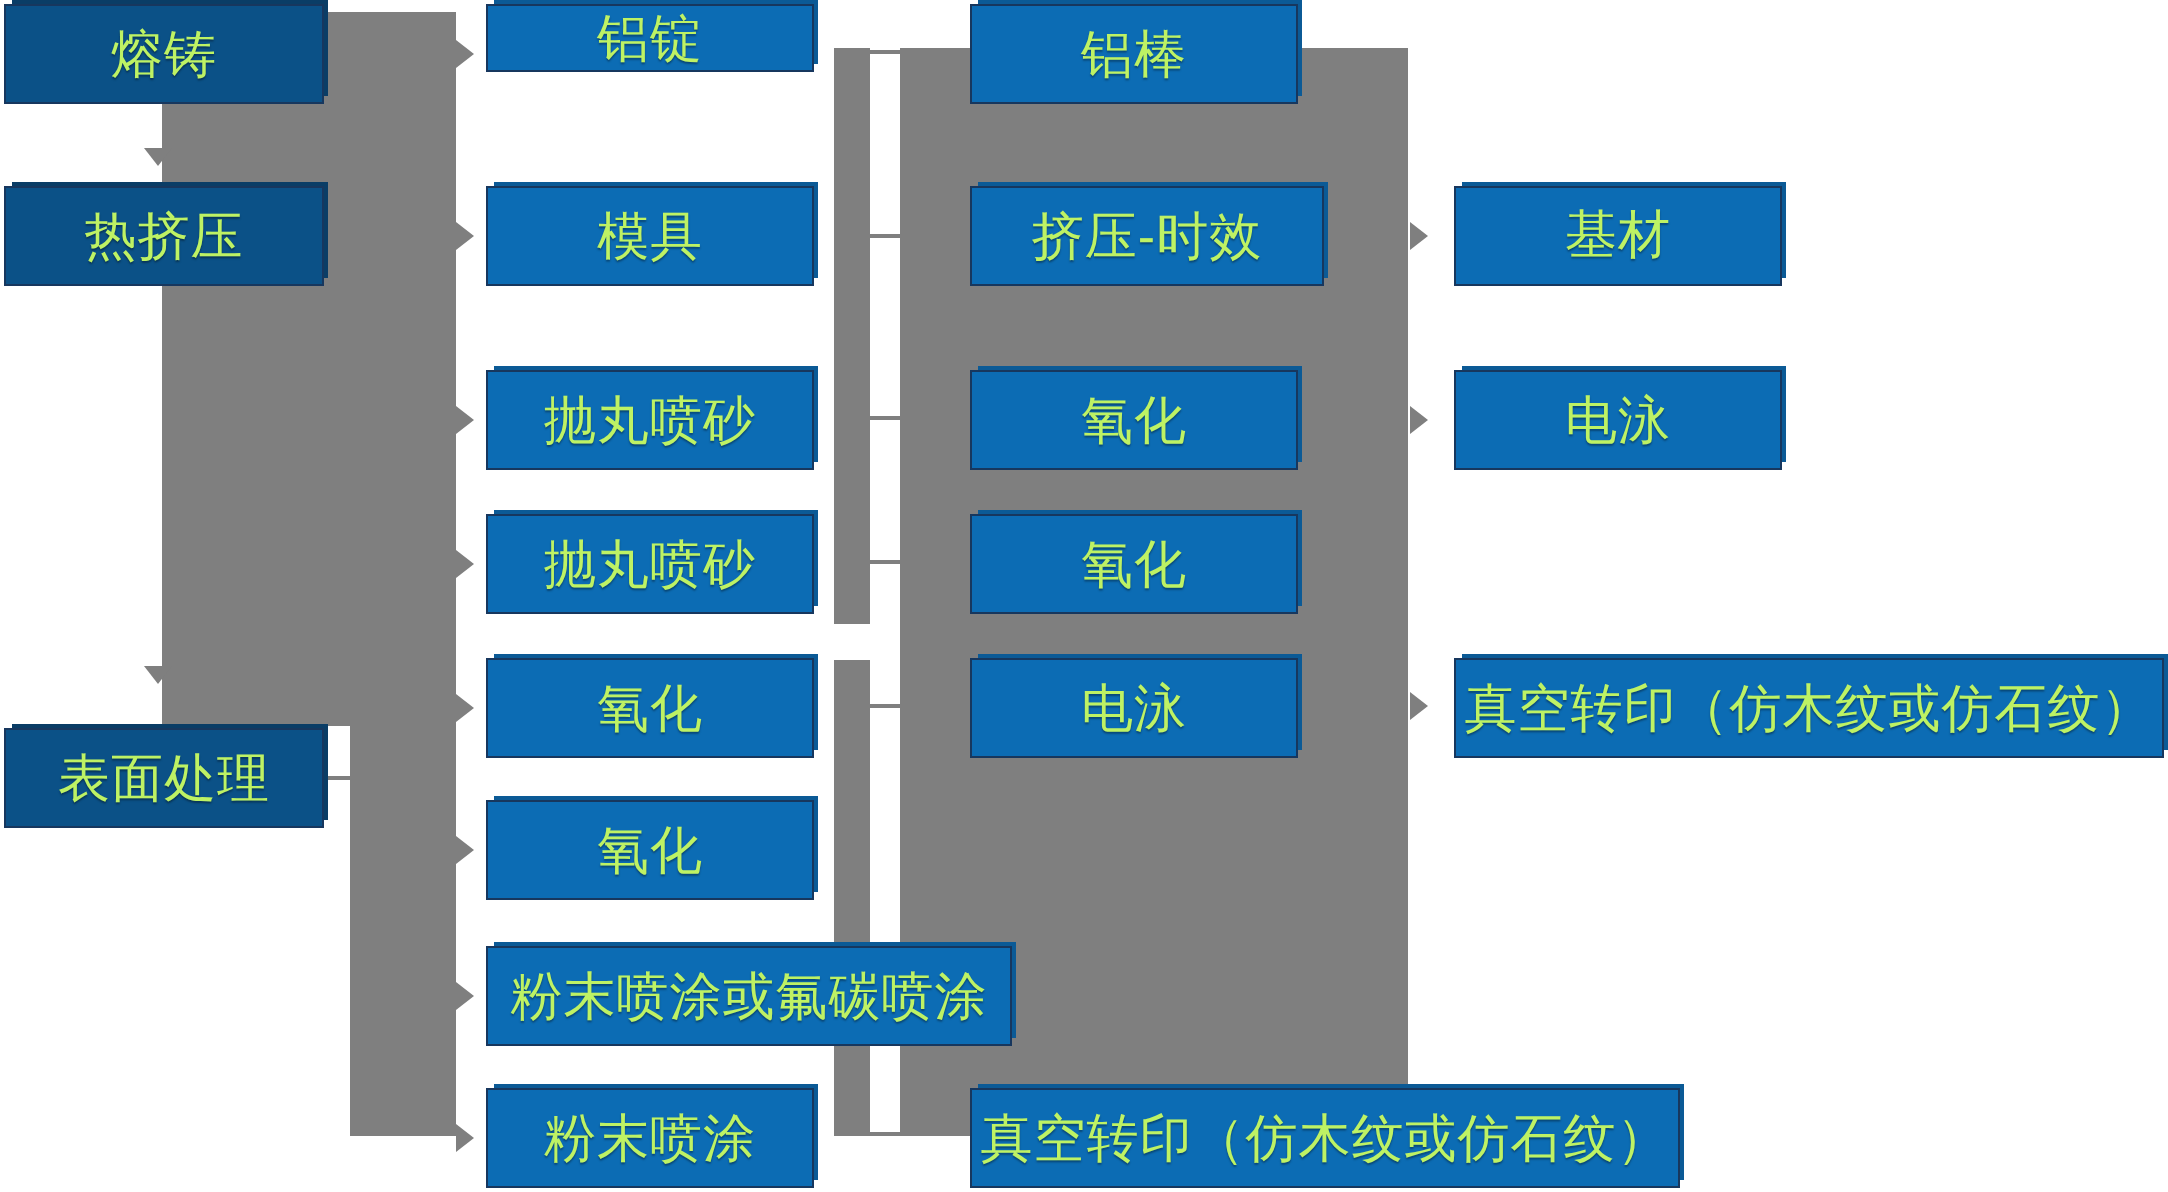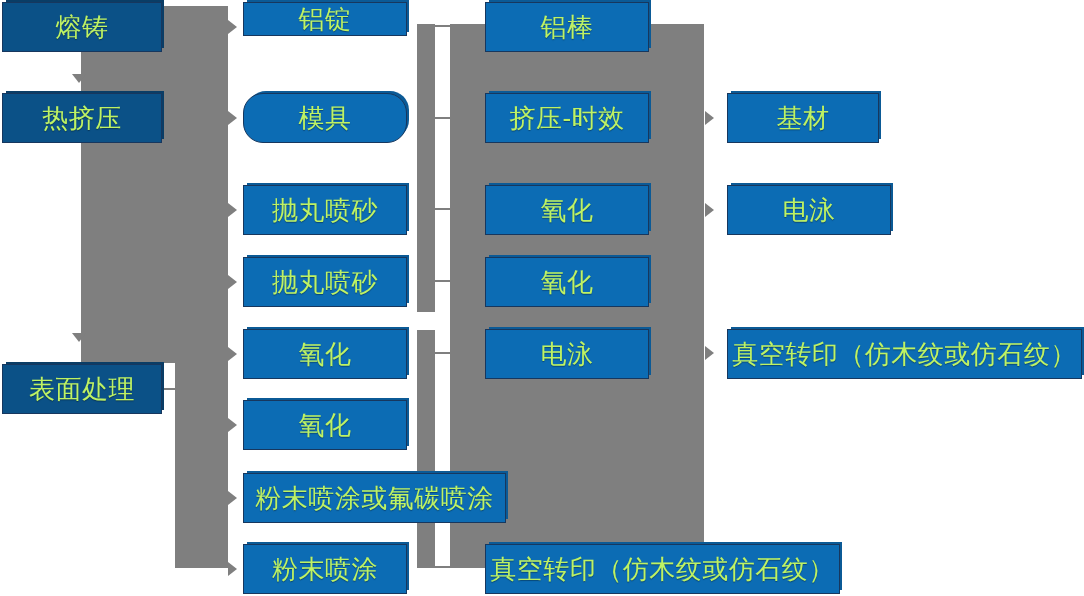--- a/index.html
+++ b/index.html
@@ -118,21 +118,21 @@
   <div class="box dark" style="left:2px; top:93px; width:160px; height:50px;">
     <span class="cap">热挤压</span>
   </div>
   <div class="box dark" style="left:2px; top:364px; width:160px; height:50px;align-items:center;">
     <span class="cap">表面处理</span>
   </div>
 
   <div class="box bright" style="left:243px; top:2px; width:164px; height:34px;">
     <span class="cap">铝锭</span>
   </div>
-  <div class="box bright" style="left:243px; top:93px; width:164px; height:50px;border-radius:20px;">
+  <div class="box bright" style="left:243px; top:93px; width:164px; height:50px;">
     <span class="cap">模具</span>
   </div>
   <div class="box bright" style="left:243px; top:185px; width:164px; height:50px;">
     <span class="cap">抛丸喷砂</span>
   </div>
   <div class="box bright" style="left:243px; top:257px; width:164px; height:50px;">
     <span class="cap">抛丸喷砂</span>
   </div>
   <div class="box bright" style="left:243px; top:329px; width:164px; height:50px;">
     <span class="cap">氧化</span>
@@ -143,37 +143,37 @@
   <div class="box bright" style="left:243px; top:473px; width:263px; height:50px;">
     <span class="cap">粉末喷涂或氟碳喷涂</span>
   </div>
   <div class="box bright" style="left:243px; top:544px; width:164px; height:50px;justify-content:center;">
     <span class="cap">粉末喷涂</span>
   </div>
 
   <div class="box bright" style="left:485px; top:2px; width:164px; height:50px;">
     <span class="cap">铝棒</span>
   </div>
-  <div class="box bright" style="left:485px; top:93px; width:164px; height:50px;align-items:center;">
+  <div class="box bright" style="left:485px; top:93px; width:177px; height:50px;align-items:center;">
     <span class="cap">挤压-时效</span>
   </div>
   <div class="box bright" style="left:485px; top:185px; width:164px; height:50px;">
     <span class="cap">氧化</span>
   </div>
   <div class="box bright" style="left:485px; top:257px; width:164px; height:50px;">
     <span class="cap">氧化</span>
   </div>
   <div class="box bright" style="left:485px; top:329px; width:164px; height:50px;">
     <span class="cap">电泳</span>
   </div>
   <div class="box bright" style="left:485px; top:544px; width:355px; height:50px;">
     <span class="cap">真空转印（仿木纹或仿石纹）</span>
   </div>
 
-  <div class="box bright" style="left:727px; top:93px; width:152px; height:50px;">
+  <div class="box bright" style="left:727px; top:93px; width:164px; height:50px;font-family:Liberation Serif, serif;">
     <span class="cap">基材</span>
   </div>
   <div class="box bright" style="left:727px; top:185px; width:164px; height:50px;">
     <span class="cap">电泳</span>
   </div>
   <div class="box bright" style="left:727px; top:329px; width:355px; height:50px;">
     <span class="cap">真空转印（仿木纹或仿石纹）</span>
   </div>
 
 </div>

